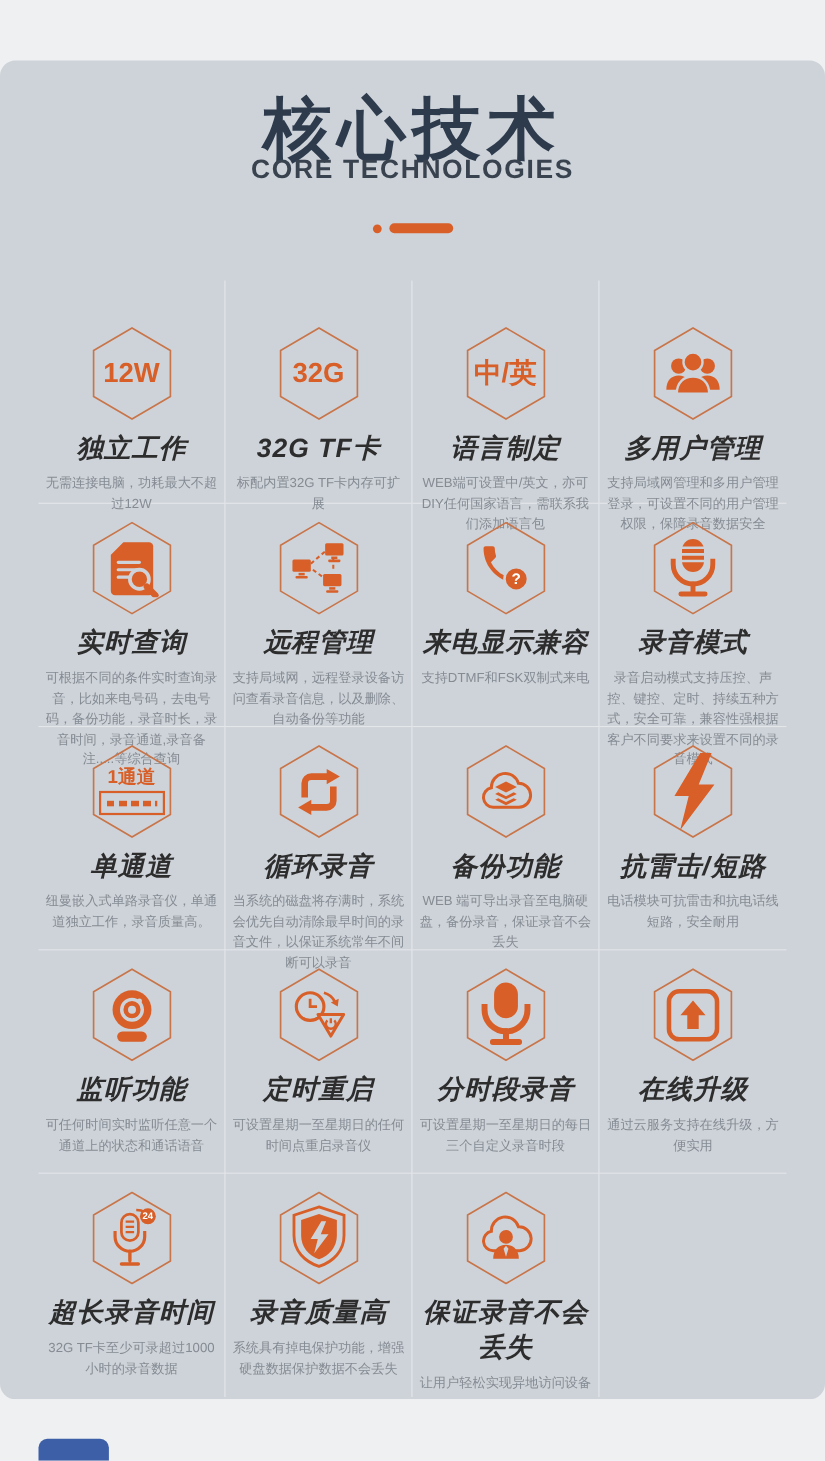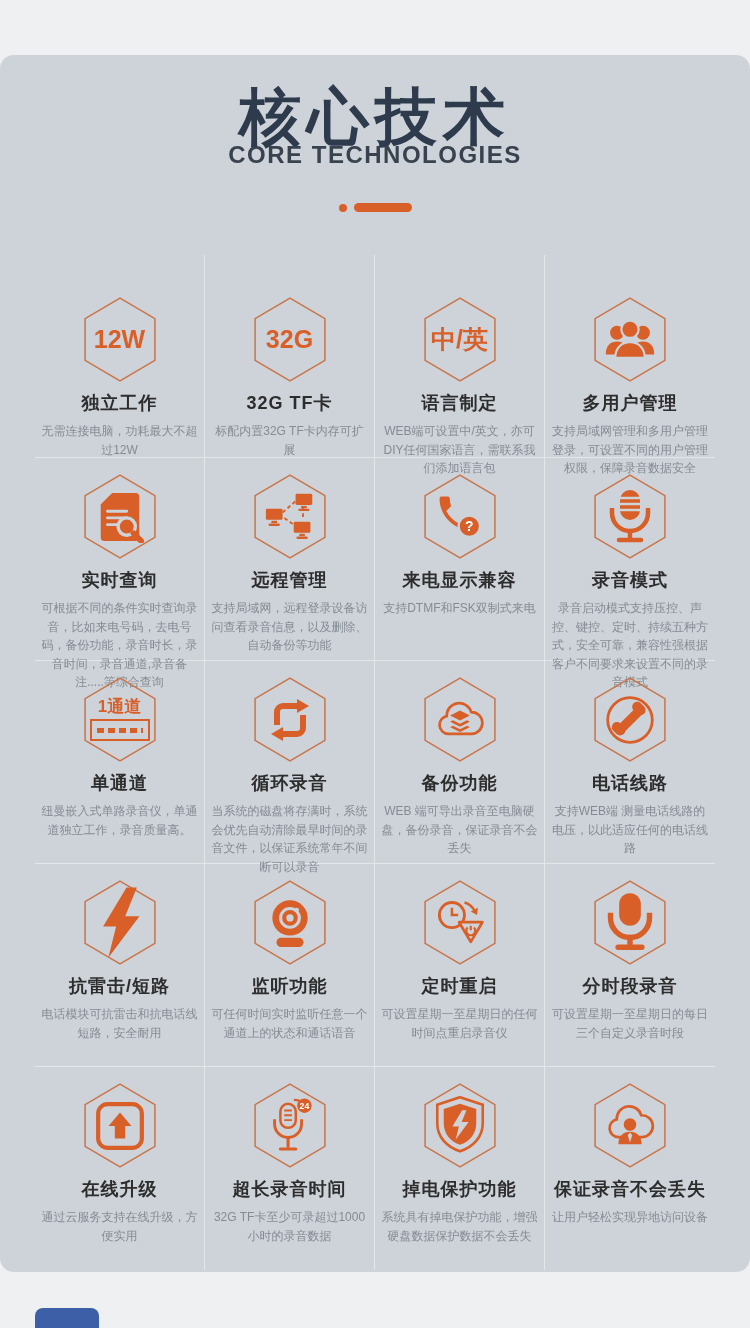--- a/index.html
+++ b/index.html
@@ -28,21 +28,21 @@
   .hexline{position:absolute;left:0;top:0;width:76px;height:85px;}
   .hexcontent{position:absolute;left:0;top:0;width:76px;height:85px;display:flex;flex-direction:column;
     align-items:center;justify-content:center;color:var(--accent);}
   .hextext{font-size:25px;font-weight:800;color:var(--accent);line-height:1.05;}
   .hextext.sm{font-size:17px;}
   .dash-box{margin-top:4px;width:56px;height:18px;border:2.5px solid var(--accent);
     display:flex;align-items:center;justify-content:center;}
   .dash-box i{width:46px;height:5px;
     background:repeating-linear-gradient(90deg,var(--accent) 0 7px,transparent 7px 11px);}
   .hexicon svg{width:52px;height:auto;display:block;}
-  .ftitle{margin-top:9px;font-size:18px;font-weight:700;color:var(--ftitle);letter-spacing:1px;}
+  .ftitle{margin-top:9px;font-size:24px;font-weight:700;color:var(--ftitle);letter-spacing:1px;font-style:italic;}
   .fdesc{margin-top:7px;max-width:160px;font-size:12px;line-height:1.55;color:var(--desc);}
   .bottom-band{position:absolute;left:0;top:1272px;width:750px;height:56px;background:var(--page-bg);}
   .blue-chip{position:absolute;left:35px;top:36px;width:64px;height:20px;background:var(--chip);border-radius:8px 8px 0 0;}
 </style>
 </head>
 <body>
 
 <div class="page">
   <div class="panel">
     <h1 class="sec-title">核心技术</h1>
@@ -260,41 +260,20 @@
     <div class="ftitle">备份功能</div>
     <div class="fdesc">WEB 端可导出录音至电脑硬盘，备份录音，保证录音不会丢失</div>
         </div>
         <div class="cell">
     <div class="hexwrap">
       <svg class="hexline" viewBox="0 0 100 112">
         <polygon points="50,1.5 96,28.5 96,83.5 50,110.5 4,83.5 4,28.5" fill="none" stroke="var(--hex-stroke)" stroke-width="2"></polygon>
       </svg>
       <div class="hexcontent">
               <span class="hexicon">
-                <svg viewBox="0 0 56 56">
-                  <circle cx="28" cy="28" r="24" fill="none" stroke="currentColor" stroke-width="3"></circle>
-                  <g transform="rotate(-45 28 28)" fill="currentColor">
-                    <rect x="10" y="23" width="36" height="10" rx="5"></rect>
-                    <rect x="7" y="18" width="11" height="16" rx="5.5"></rect>
-                    <rect x="38" y="18" width="11" height="16" rx="5.5"></rect>
-                  </g>
-                </svg>
-              </span>
-            </div>
-    </div>
-    <div class="ftitle">电话线路</div>
-    <div class="fdesc">支持WEB端 测量电话线路的电压，以此适应任何的电话线路</div>
-        </div>
-        <div class="cell">
-    <div class="hexwrap">
-      <svg class="hexline" viewBox="0 0 100 112">
-        <polygon points="50,1.5 96,28.5 96,83.5 50,110.5 4,83.5 4,28.5" fill="none" stroke="var(--hex-stroke)" stroke-width="2"></polygon>
-      </svg>
-      <div class="hexcontent">
-              <span class="hexicon">
                 <svg viewBox="0 0 40 58">
                   <path fill="currentColor" d="M25 2L7 32H17L11 56L35 24H24L33 2Z"></path>
                 </svg>
               </span>
             </div>
     </div>
     <div class="ftitle">抗雷击/短路</div>
     <div class="fdesc">电话模块可抗雷击和抗电话线短路，安全耐用</div>
         </div>
         <div class="cell">
@@ -407,21 +386,21 @@
       <div class="hexcontent">
               <span class="hexicon">
                 <svg viewBox="0 0 48 56">
                   <path d="M24 2L45 9V26c0 13-9 22-21 26C12 48 3 39 3 26V9Z" fill="none" stroke="currentColor" stroke-width="2.4"></path>
                   <path d="M24 8L39 13V26c0 10-6.5 17-15 20C15.5 43 9 36 9 26V13Z" fill="currentColor"></path>
                   <path fill="var(--panel-bg)" d="M26 14L17 29h6L20 41L32 25h-6.5L30 14Z"></path>
                 </svg>
               </span>
             </div>
     </div>
-    <div class="ftitle">掉电保护功能</div>
+    <div class="ftitle">录音质量高</div>
     <div class="fdesc">系统具有掉电保护功能，增强硬盘数据保护数据不会丢失</div>
         </div>
         <div class="cell">
     <div class="hexwrap">
       <svg class="hexline" viewBox="0 0 100 112">
         <polygon points="50,1.5 96,28.5 96,83.5 50,110.5 4,83.5 4,28.5" fill="none" stroke="var(--hex-stroke)" stroke-width="2"></polygon>
       </svg>
       <div class="hexcontent">
               <span class="hexicon">
                 <svg viewBox="0 0 58 50">

